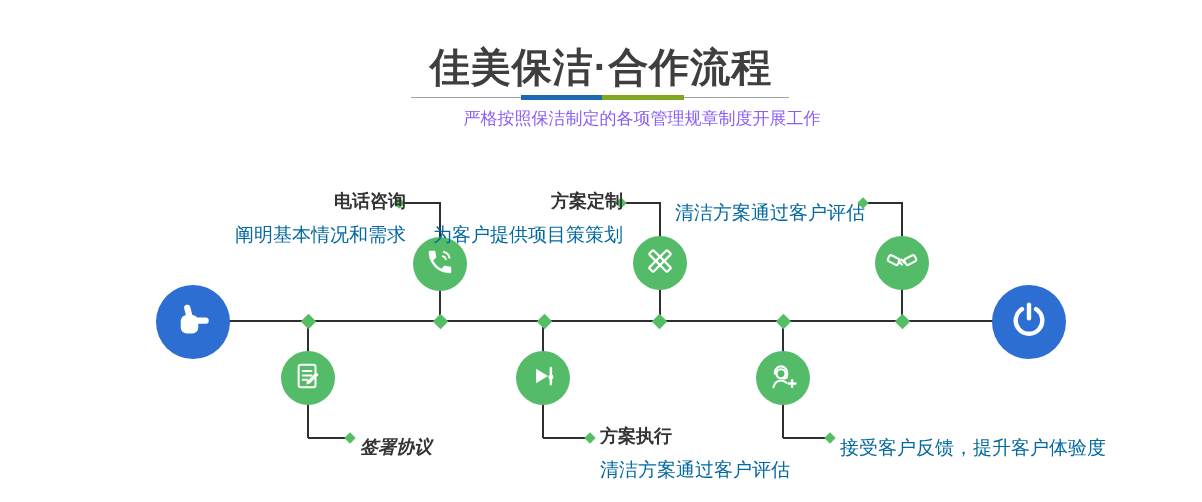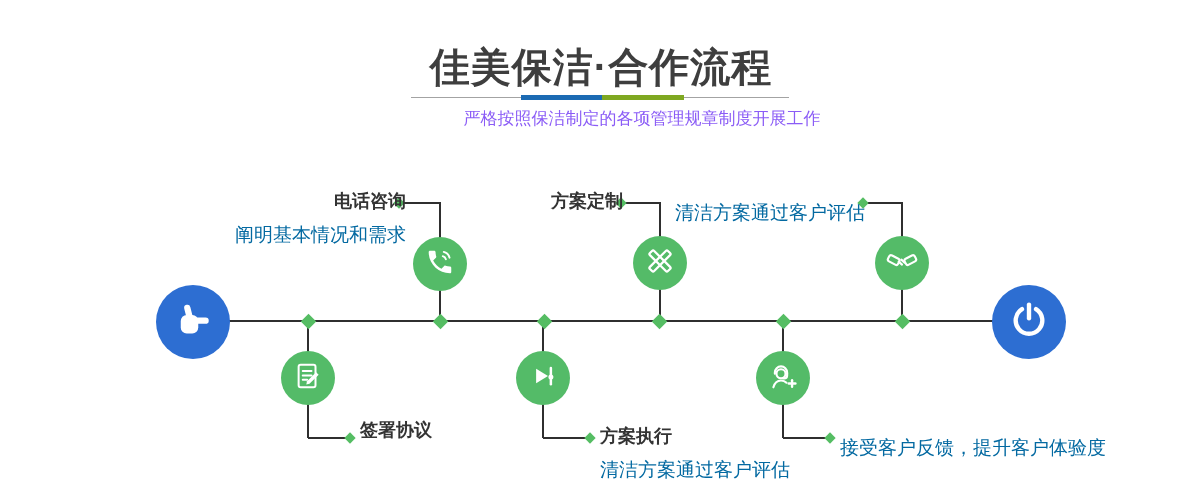--- a/index.html
+++ b/index.html
@@ -164,26 +164,27 @@
       </svg>
     </span>
   </div>
 
   <div class="step-label top" style="left:150px;top:190px;width:256px;">
     <div class="step-title">电话咨询</div>
     <div class="step-desc">阐明基本情况和需求</div>
   </div>
   <div class="step-label top" style="left:368px;top:190px;width:255px;">
     <div class="step-title">方案定制</div>
+    <div class="step-desc">为客户提供项目策策划</div>
   </div>
   <div class="step-label top" style="left:610px;top:190px;width:255px;">
     <div class="step-desc">清洁方案通过客户评估</div>
   </div>
 
-  <div class="step-label bottom" style="left:360px;top:419px;">
+  <div class="step-label bottom" style="left:360px;top:436px;font-style:italic;">
     <div class="step-title">签署协议</div>
   </div>
   <div class="step-label bottom" style="left:600px;top:425px;">
     <div class="step-title">方案执行</div>
     <div class="step-desc">清洁方案通过客户评估</div>
   </div>
   <div class="step-label bottom" style="left:840px;top:425px;">
     <div class="step-desc">接受客户反馈，提升客户体验度</div>
   </div>
 

